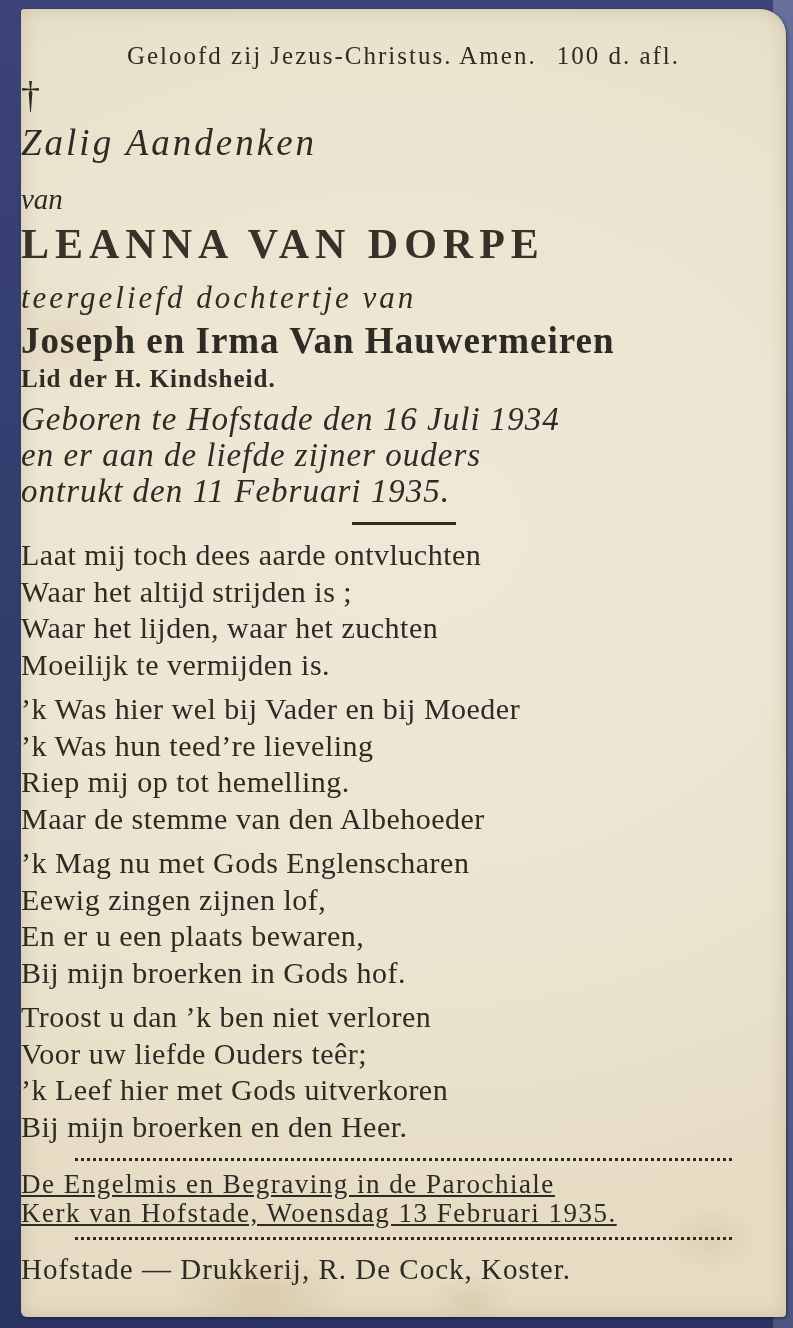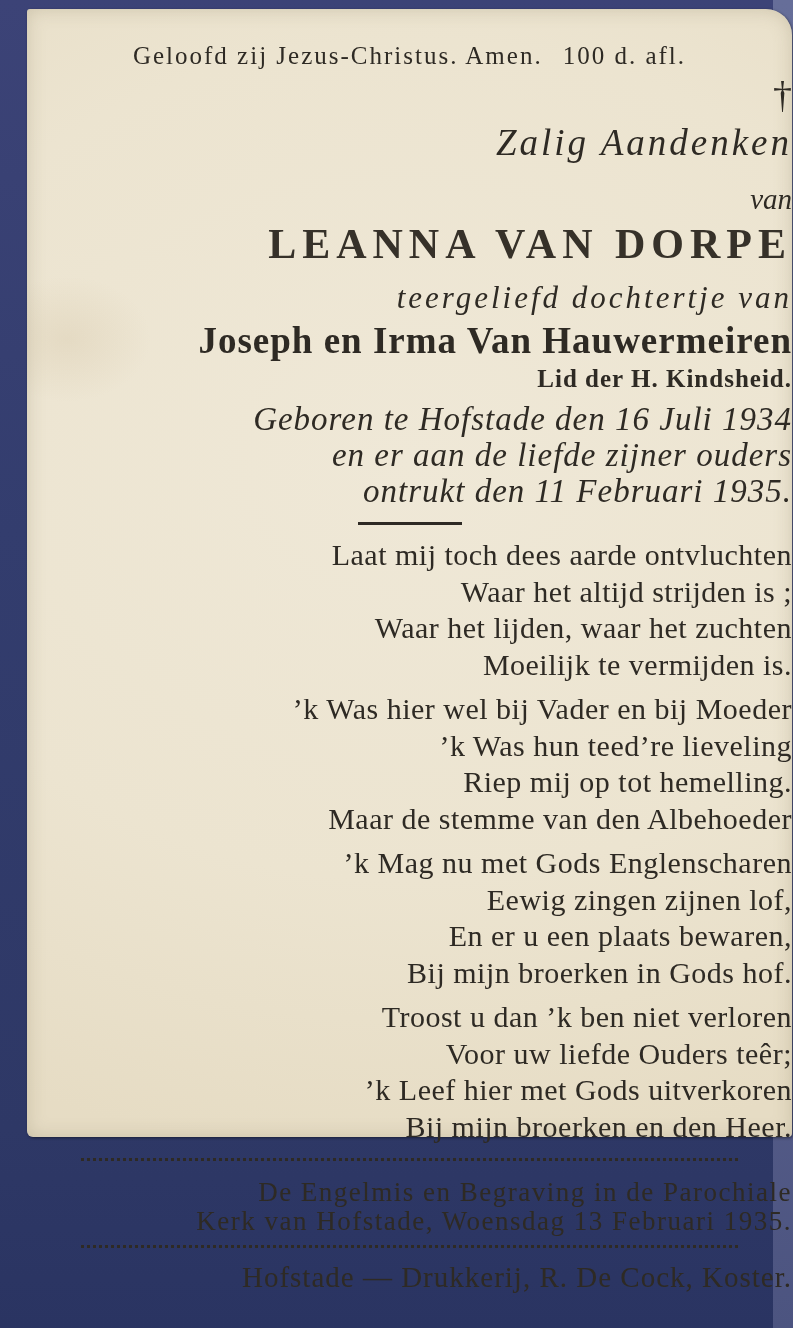--- a/index.html
+++ b/index.html
@@ -15,32 +15,32 @@
     font-family: "Liberation Serif", "DejaVu Serif", serif;
   }
   .backing-edge-right {
     position: absolute;
     top: 0; right: 0;
     width: 20px; height: 100%;
     background: linear-gradient(180deg, #666e99 0%, #5d6390 55%, #4c5480 100%);
   }
   .card {
     position: absolute;
-    left: 27px; top: 9px;
-    width: 765px; height: 1128px;
+    left: 21px; top: 9px;
+    width: 765px; height: 1308px;
     background:
       radial-gradient(ellipse 130px 50px at 240px 1285px, rgba(186,158,104,0.28), rgba(186,158,104,0) 70%),
       radial-gradient(ellipse 60px 35px at 450px 1290px, rgba(186,158,104,0.22), rgba(186,158,104,0) 70%),
       radial-gradient(ellipse 70px 45px at 690px 1230px, rgba(186,158,104,0.18), rgba(186,158,104,0) 70%),
       radial-gradient(ellipse 120px 90px at 40px 330px, rgba(180,155,110,0.15), rgba(180,155,110,0) 70%),
       radial-gradient(ellipse 900px 700px at 50% 40%, #efe8d7 0%, #ece4d0 60%, #e6dcc4 100%);
     border-radius: 3px 26px 4px 6px;
     box-shadow: inset 0 0 18px rgba(120,110,80,0.25), 1px 1px 3px rgba(0,0,0,0.45);
     color: #2e2a24;
-    text-align: right;
+    text-align: left;
     box-sizing: border-box;
   }
   .blessing-row {
     display: flex;
     justify-content: center;
     gap: 20px;
     margin-top: 33px;
     font-size: 25px;
     letter-spacing: 2px;
   }
@@ -111,24 +111,25 @@
     letter-spacing: 0.5px;
   }
   .dotted-rule {
     width: 86%;
     margin: 13px auto 0 auto;
     border-top: 3px dotted #2e2a24;
     height: 0;
   }
   .dotted-rule.second { margin-top: 9px; }
   .funeral {
-    margin-top: 17px;
+    margin-top: 9px;
     font-size: 27px;
     line-height: 29px;
     letter-spacing: 1.5px;
+    text-decoration: underline;
   }
   .printer {
     margin-top: 13px;
     font-size: 29px;
     letter-spacing: 1px;
   }
 </style>
 </head>
 <body>
 

